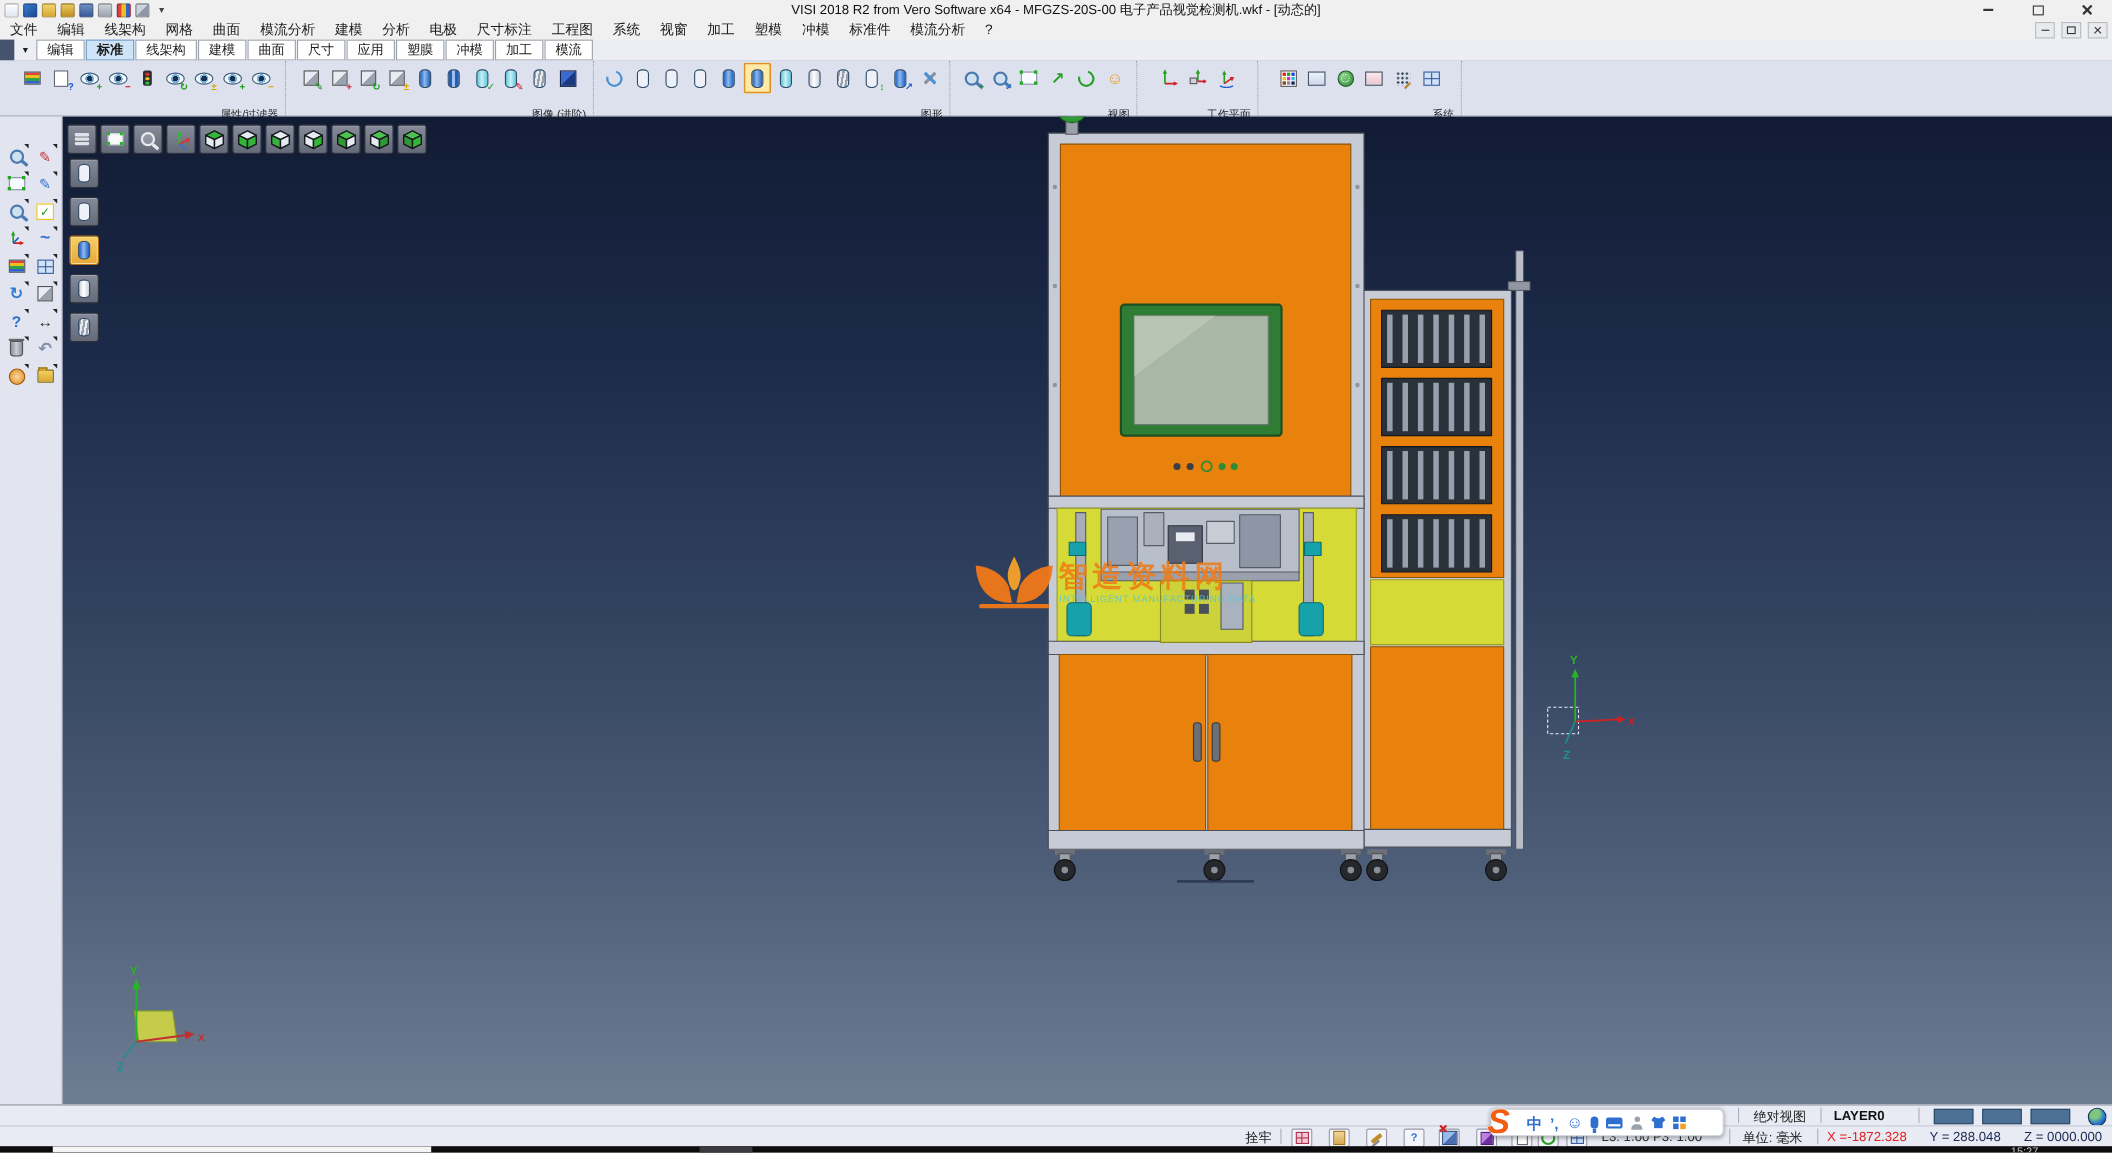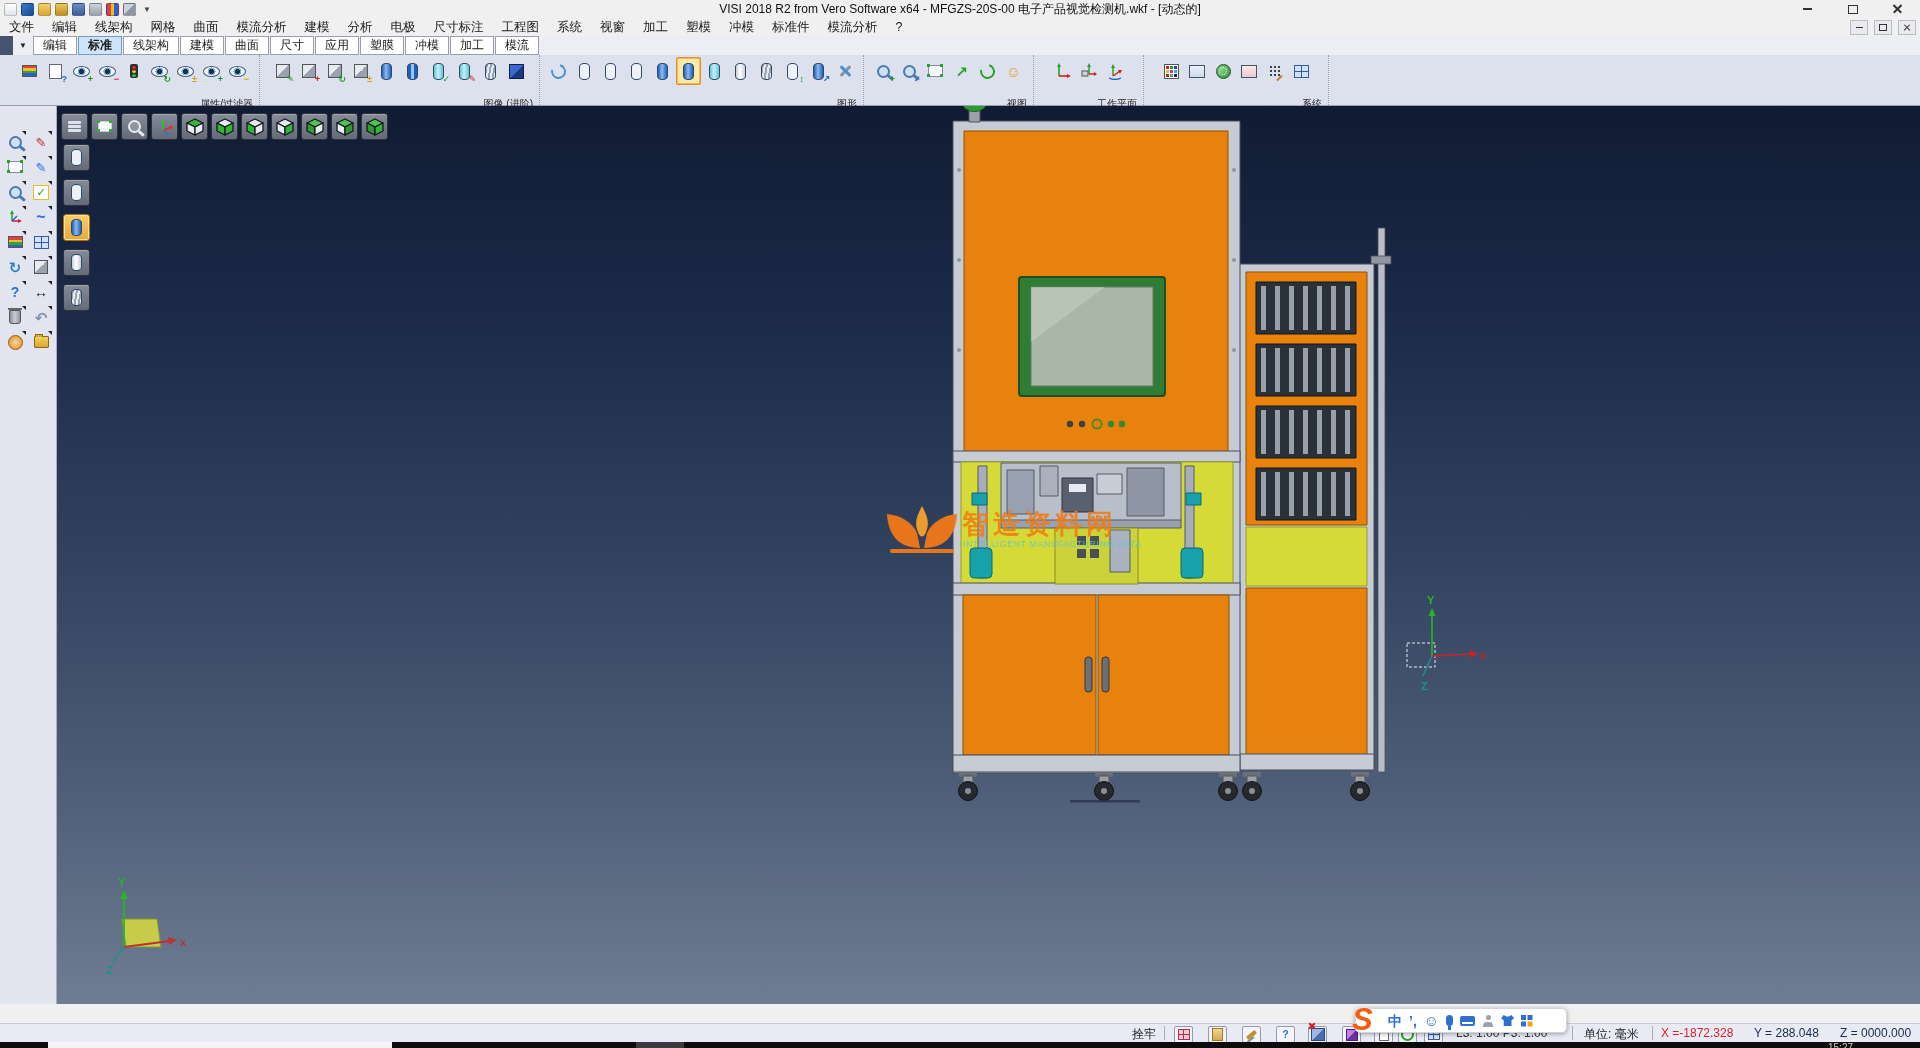--- a/index.html
+++ b/index.html
@@ -752,20 +752,33 @@
         </span>
       <span class="vb">
           <span class="cyl white"></span>
         </span>
       <span class="vb">
           <span class="cyl wire"></span>
         </span>
     </div>
   </div>
 
+  <div id="statusA">
+    <span class="abs" style="left:1468px;top:4px;width:10px;height:10px;border:2px solid #8a90a0;border-radius:50%;"></span>
+    <span class="abs" style="left:1484px;color:#333;">绝对 XY 主视图</span>
+    <span class="vsep" style="left:1580px;"></span>
+    <span class="abs" style="left:1594px;color:#222;">绝对视图</span>
+    <span class="vsep" style="left:1655px;"></span>
+    <span class="abs" style="left:1667px;font-weight:bold;color:#111;">LAYER0</span>
+    <span class="vsep" style="left:1744px;"></span>
+    <span class="sw" style="left:1758px;"></span>
+    <span class="sw" style="left:1802px;"></span>
+    <span class="sw" style="left:1846px;"></span>
+    <span class="globe" style="left:1898px;"></span>
+  </div>
 
   <div id="statusB">
     <span class="abs" style="left:1132px;color:#222;">拴牢</span>
     <span class="vsep" style="left:1164px;"></span>
     <span class="sic" style="left:1174px;">
         <span class="redgrid"></span>
       </span>
     <span class="sic" style="left:1208px;">
         <span class="figy"></span>
       </span>

